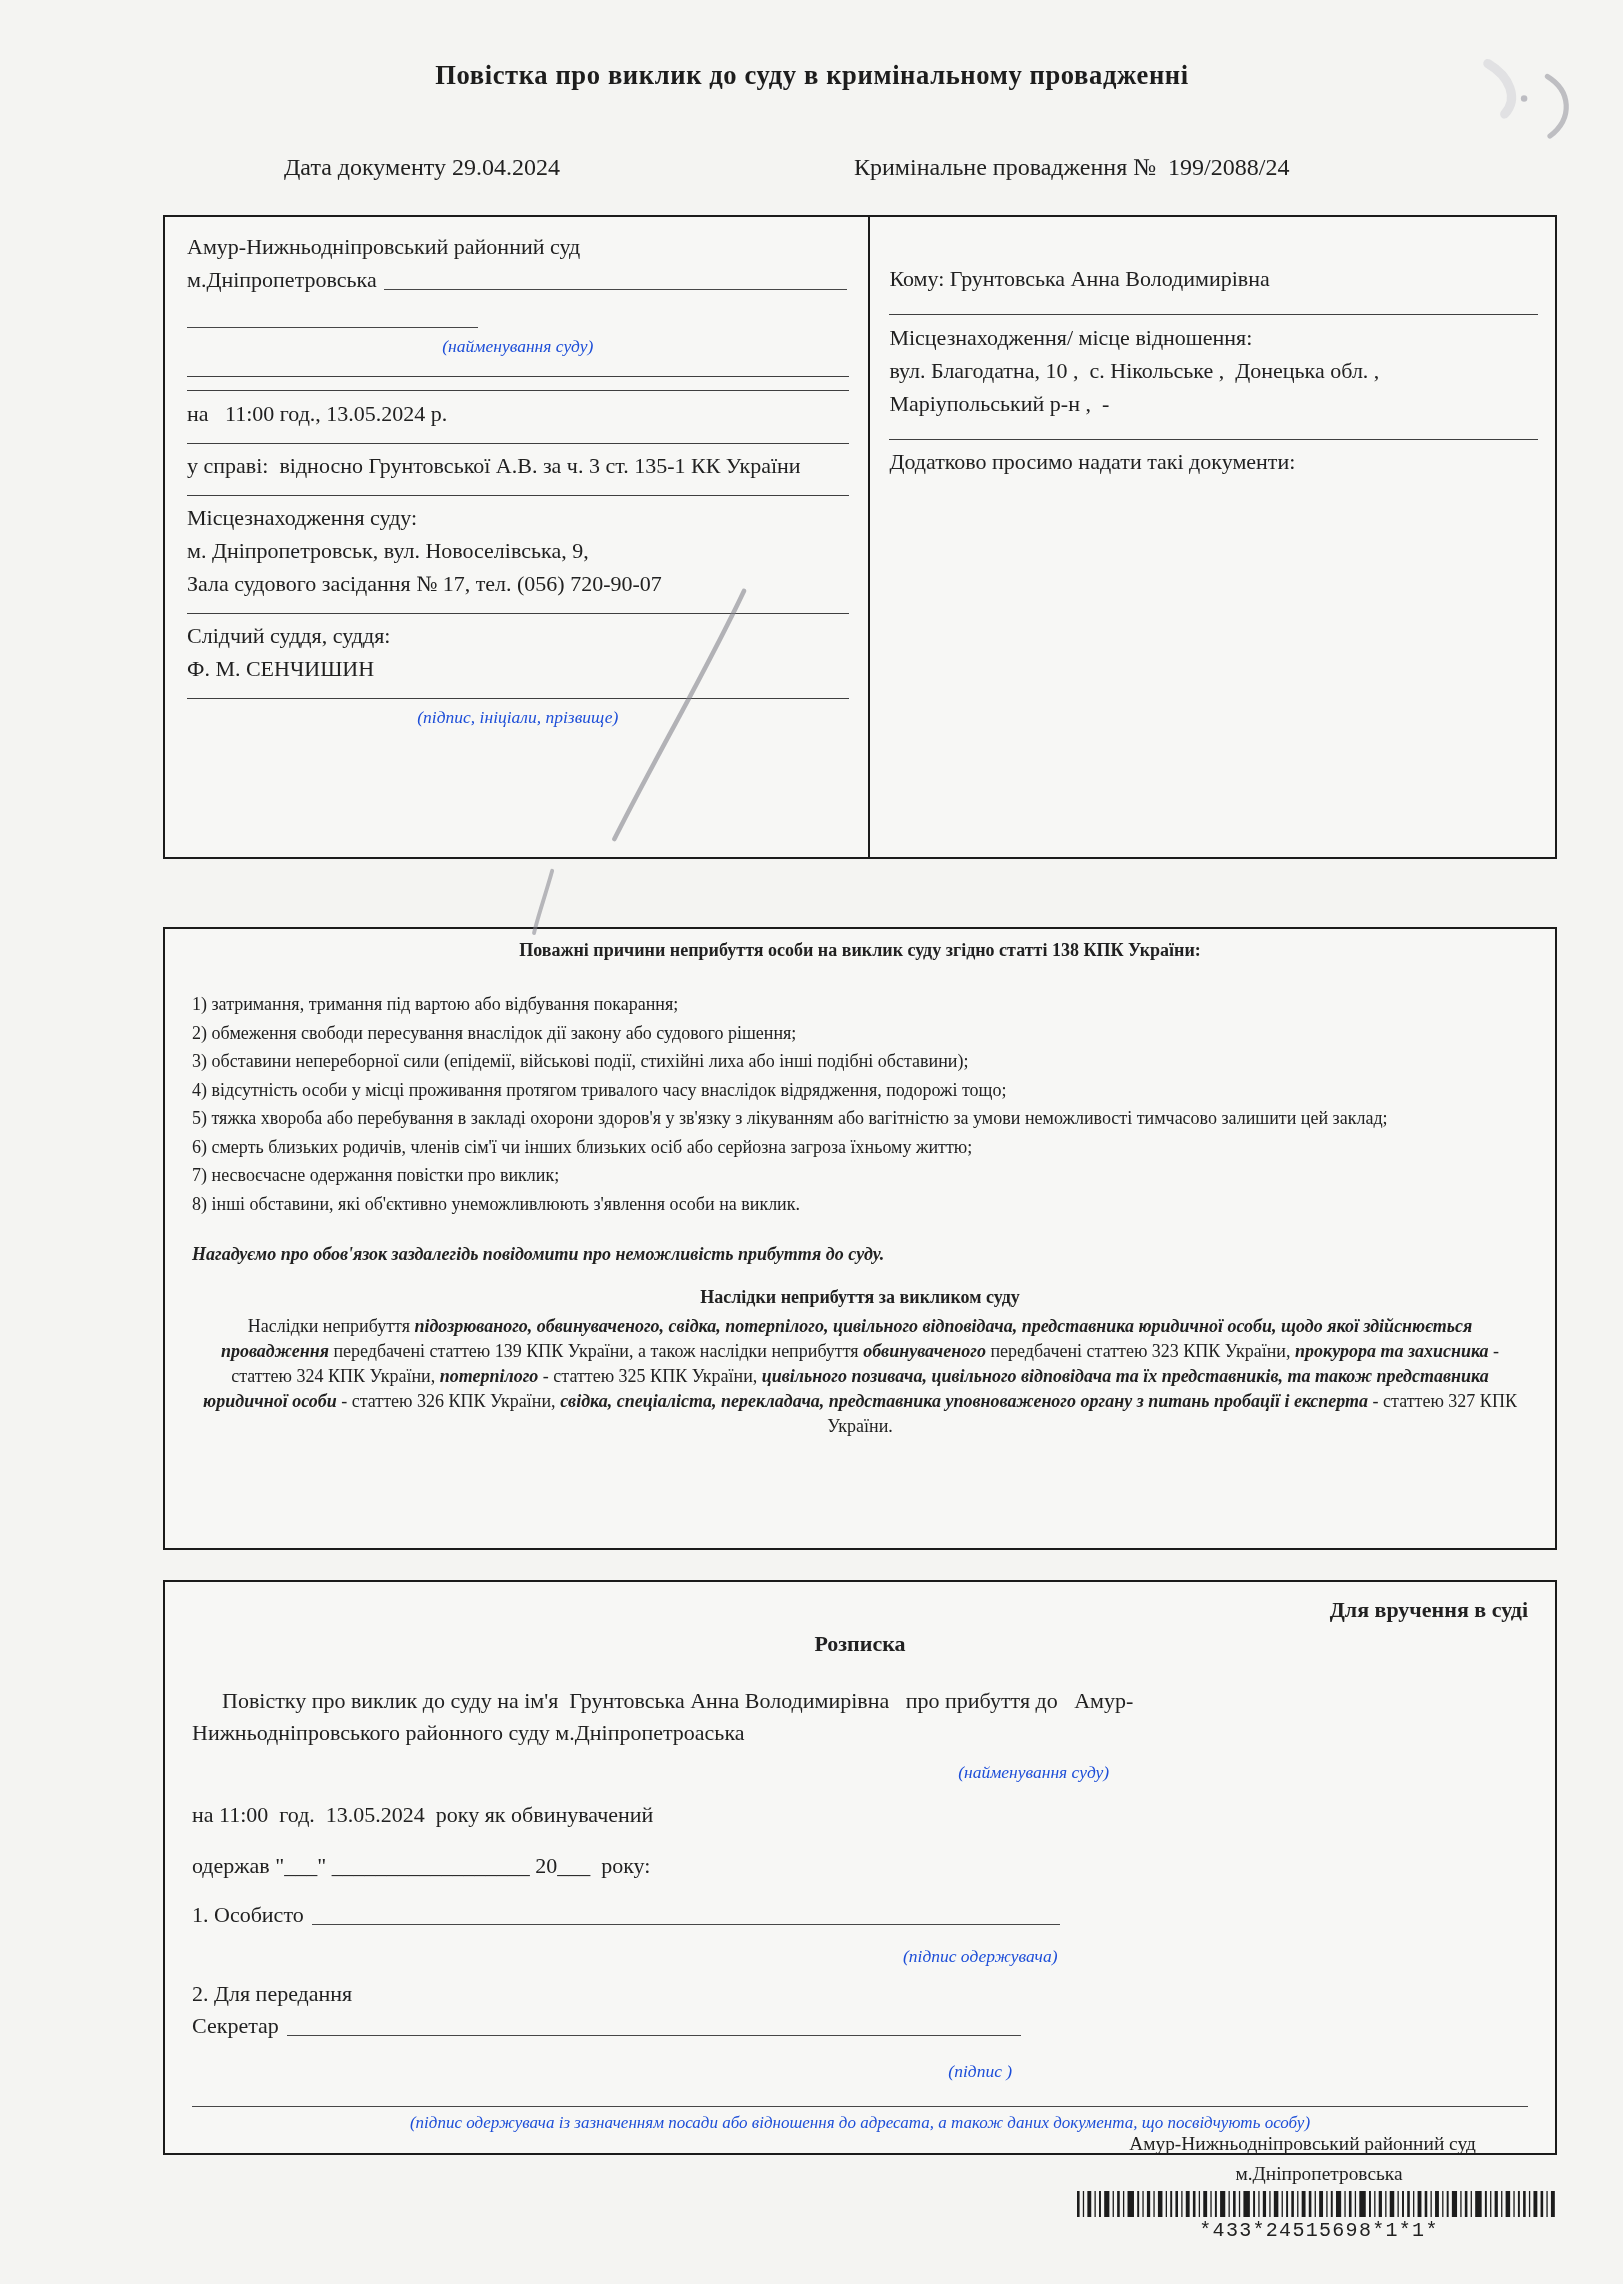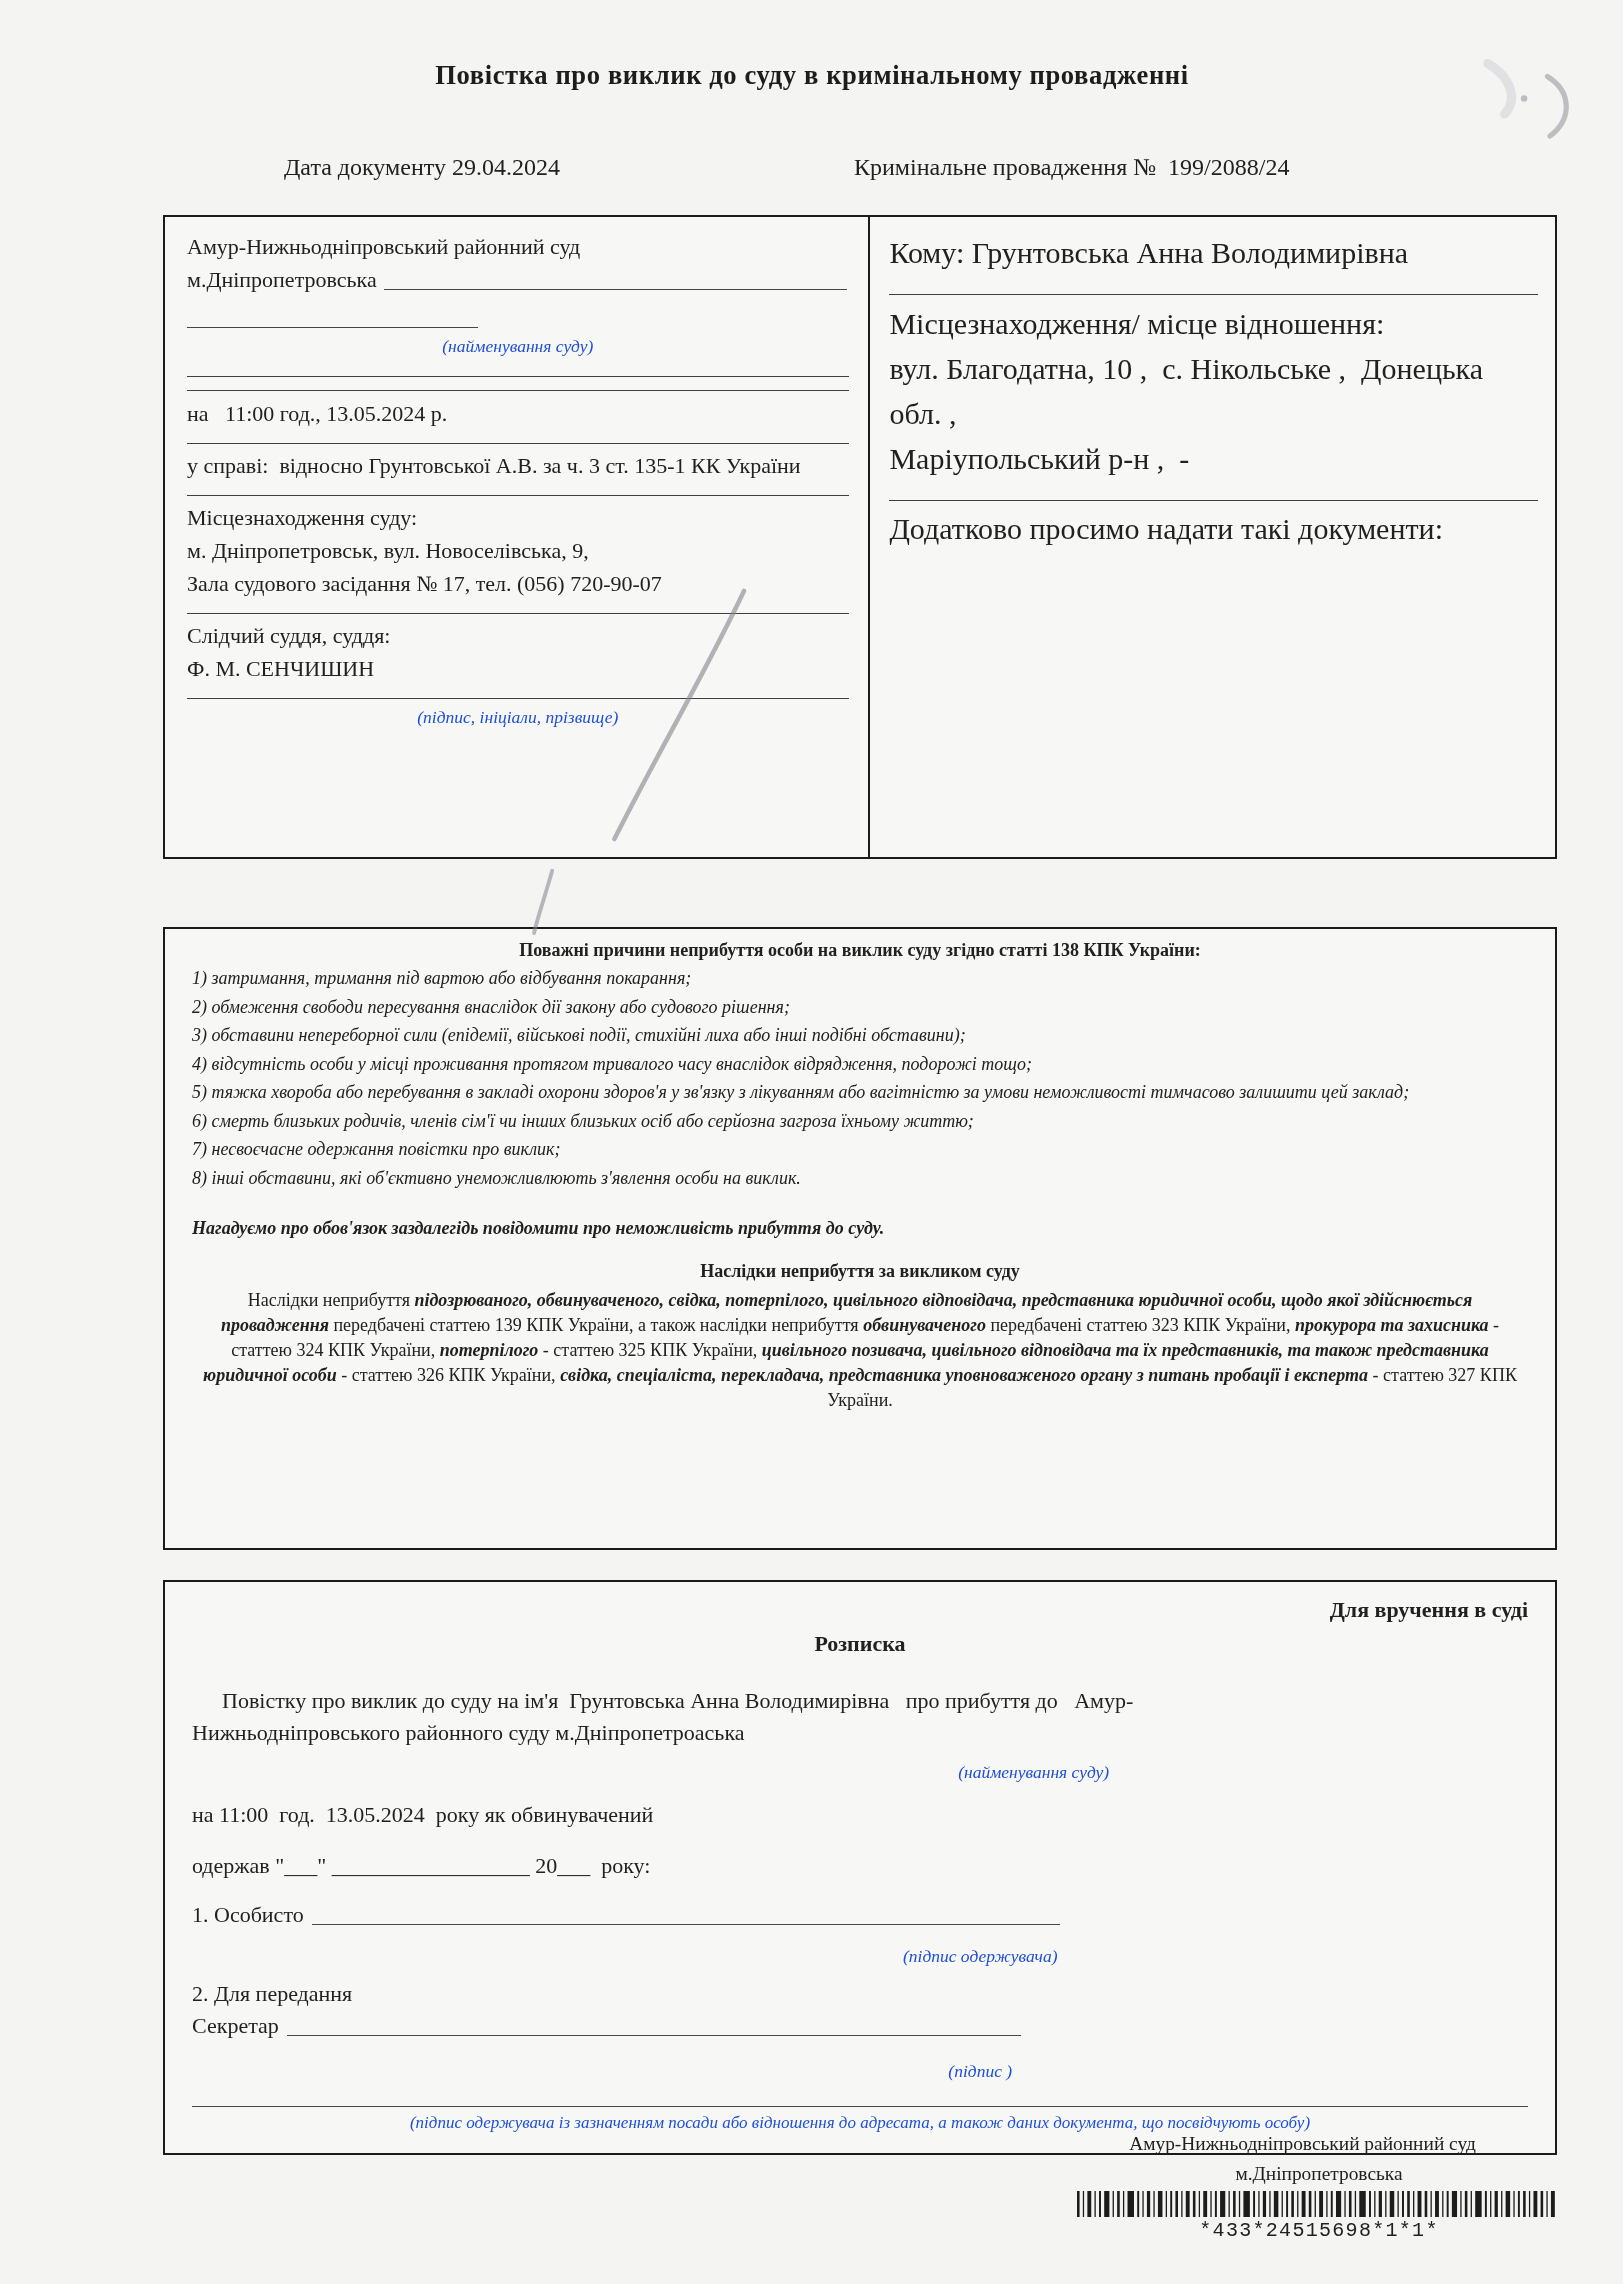--- a/index.html
+++ b/index.html
@@ -21,36 +21,36 @@
   }
   .meta-date{position:absolute;top:154px;left:284px;font-size:24px;}
   .meta-case{position:absolute;top:154px;left:854px;font-size:24px;}
 
   .bx{position:absolute;border:2.6px solid #1b1b1b;box-sizing:border-box;background:rgba(255,255,255,0.25);}
 
   
   .t1{left:163px;top:215px;width:1394px;height:644px;display:flex;}
   .t1-left{width:705px;border-right:2.6px solid #1b1b1b;box-sizing:border-box;
            padding:13px 19.4px 7.8px 22px;font-size:22px;line-height:1.5;overflow:hidden;}
-  .t1-right{flex:1;padding:13px 17px 7.8px 19.4px;font-size:30px;line-height:1.5;overflow:hidden;}
+  .t1-right{flex:1;padding:13px 17px 7.8px 19.4px;font-size:22px;line-height:1.5;overflow:hidden;margin-top:32px;}
 
   .row{display:flex;align-items:flex-end;}
   .fill{flex:1;border-bottom:1.9px solid #474747;margin:0 1.3px 5.8px 7.8px;}
   .fill-short{width:44%;border-bottom:1.9px solid #474747;height:22px;margin-top:9px;}
   .sep{border-bottom:1.9px solid #3f3f3f;height:0;}
   .cap{font-style:italic;font-size:17.5px;color:#1d4ed8;text-align:center;}
 
   .mt8{margin-top:5.2px;} .mt14{margin-top:9px;} .mt20{margin-top:13px;}
   .mt26{margin-top:17px;} .mt30{margin-top:19.4px;}
 
   
   .t2{left:163px;top:927px;width:1394px;height:623px;
       padding:7px 27px;font-size:18px;line-height:1.58;overflow:hidden;}
   .t2 .heading{text-align:center;font-weight:700;font-size:18px;}
-  .t2 .items{font-style:italic;}
+  .t2 .items{margin-top:26px;}
   .t2 .reminder{margin-top:22px;font-weight:700;font-style:italic;}
   .t2 .c-title{margin-top:14.3px;text-align:center;font-weight:700;}
   .t2 .c-par{margin-top:2.6px;text-align:center;font-size:18px;line-height:1.4;}
   .seg-i{font-style:italic;font-weight:700;}
 
   
   .t3{left:163px;top:1580px;width:1394px;height:575px;
       padding:11.7px 27px;font-size:22px;line-height:1.45;overflow:hidden;}
   .t3 .corner{text-align:right;font-weight:700;}
   .t3 .heading{text-align:center;font-weight:700;margin-top:2.6px;}

